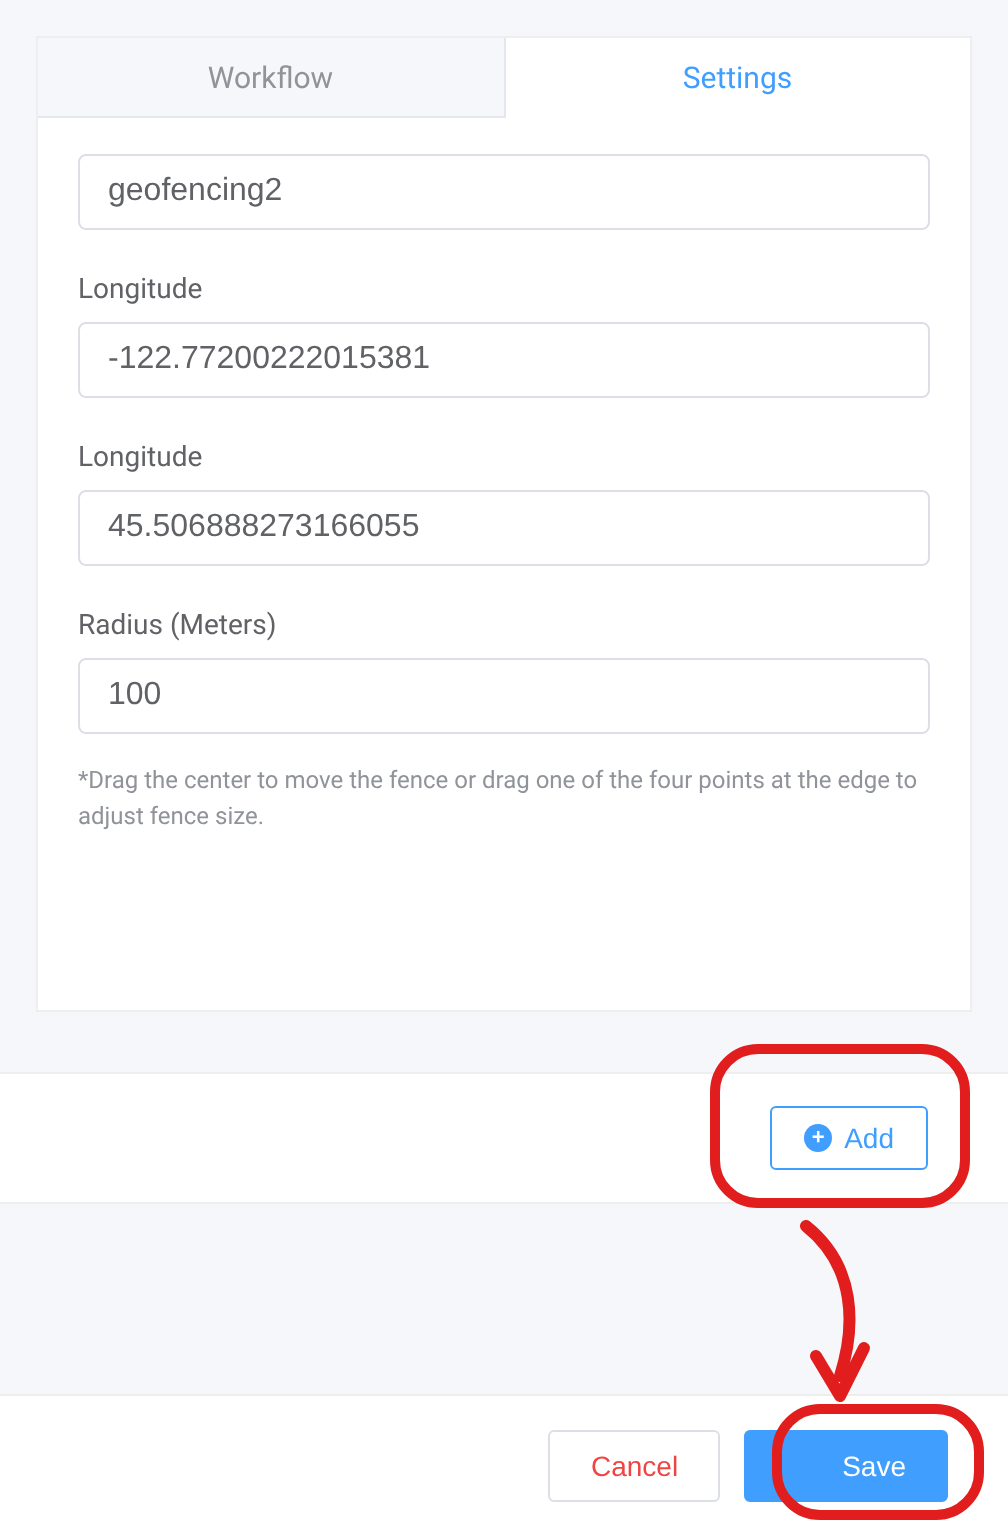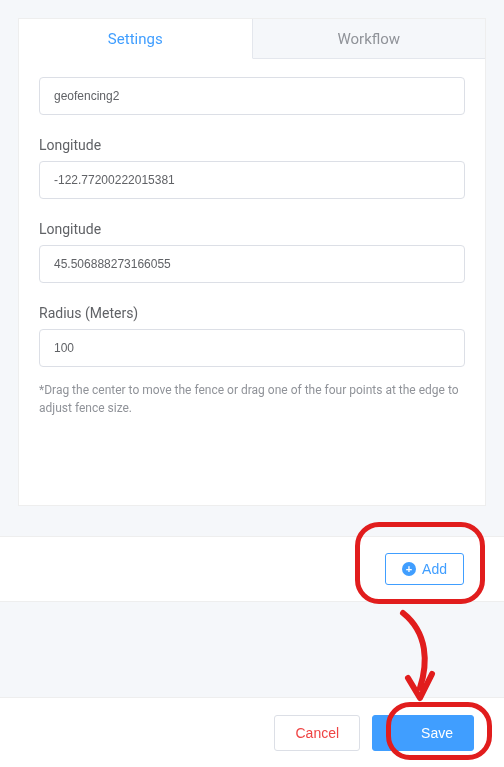--- a/index.html
+++ b/index.html
@@ -56,21 +56,21 @@
     font-size: 14px;
     color: #606266;
     margin-bottom: 8px;
   }
   .field-input {
     width: 100%;
     height: 38px;
     border: 1px solid #dcdfe6;
     border-radius: 4px;
     padding: 0 14px;
-    font-size: 12px;
+    font-size: 16px;
     color: #606266;
     outline: none;
   }
   .hint {
     font-size: 12px;
     color: #909399;
     line-height: 1.5;
     margin-top: -8px;
   }
 
@@ -172,22 +172,22 @@
     width: 60px;
     height: 100px;
     pointer-events: none;
   }
 </style>
 </head>
 <body>
 
 <div class="card">
   <div class="tabs">
+    <div class="tab">Workflow</div>
     <div class="tab active">Settings</div>
-    <div class="tab">Workflow</div>
   </div>
   <div class="panel">
 
     <div class="field">
       <input class="field-input" type="text" value="geofencing2" style="">
     </div>
 
     <div class="field">
       <label class="field-label">Longitude</label>
       <input class="field-input" type="text" value="-122.77200222015381" style="">

